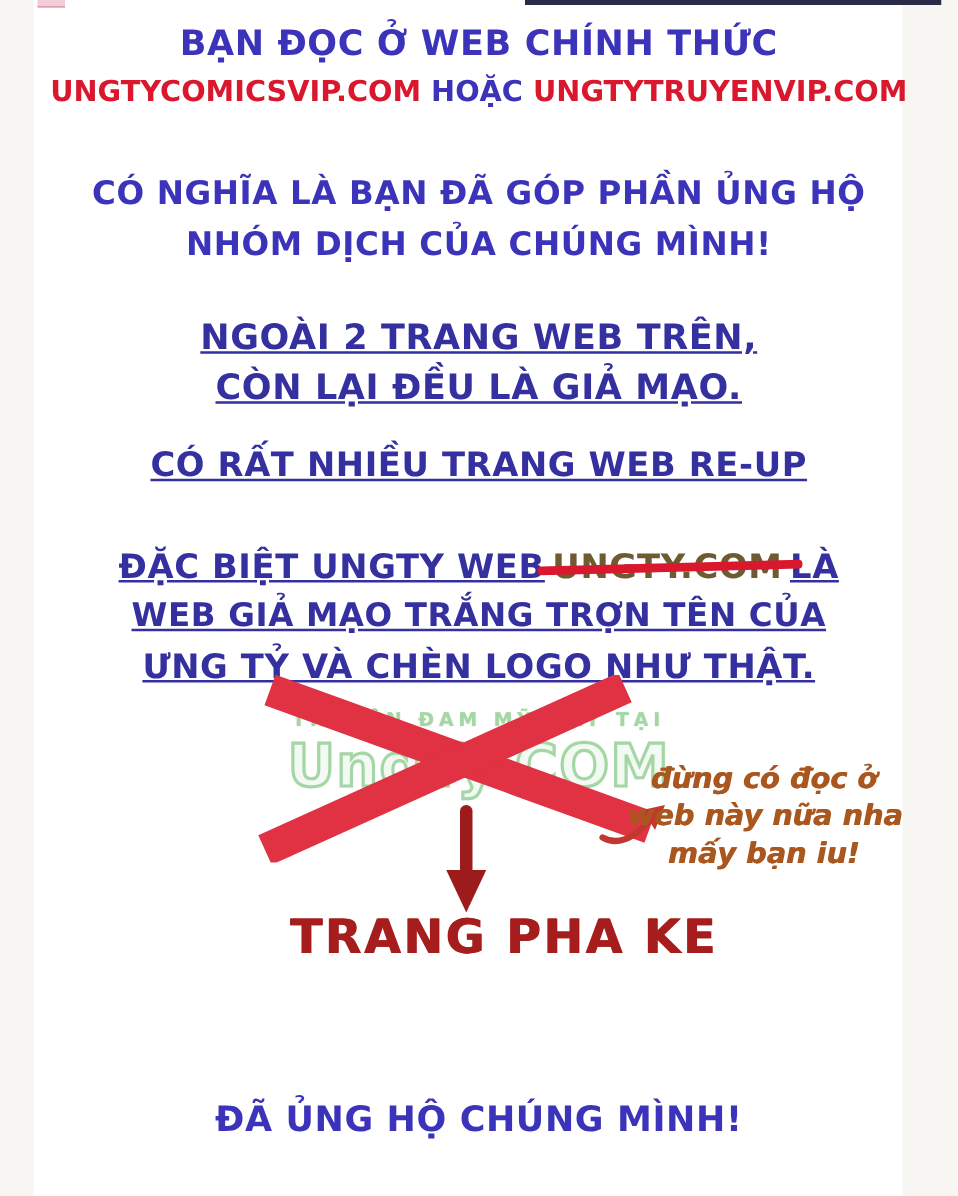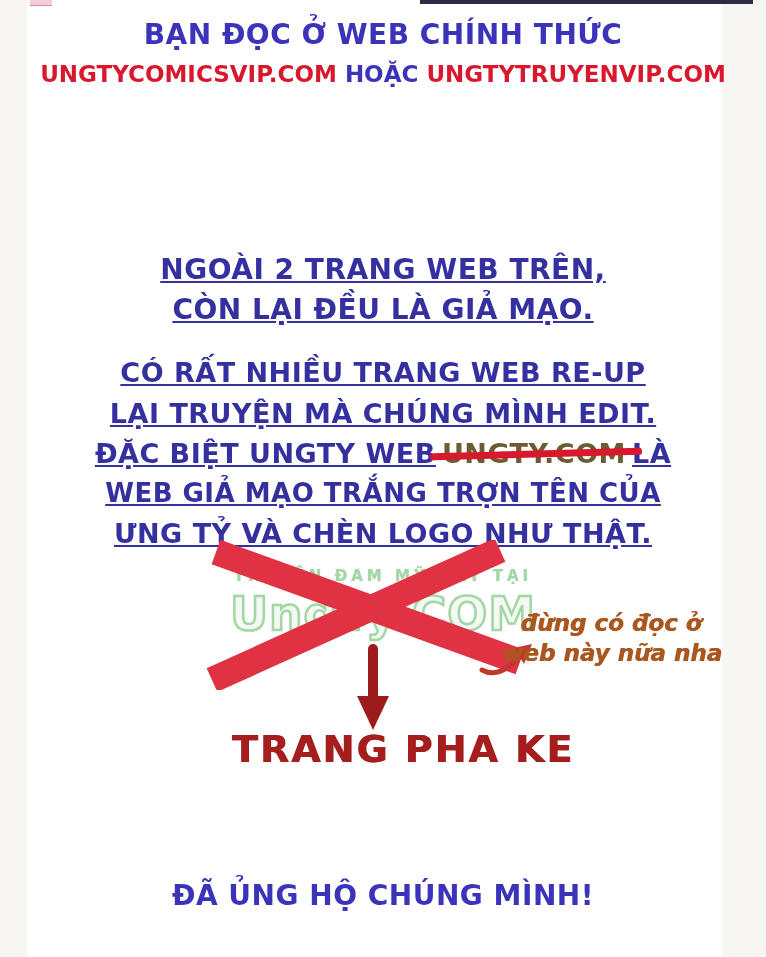--- a/index.html
+++ b/index.html
@@ -95,26 +95,27 @@
 </head>
 <body>
 
 <div class="page">
   <div class="content-bg"></div>
   <div class="edge-line"></div>
   <div class="edge-mark"></div>
 
   <div class="txt blue h-line1">BẠN ĐỌC Ở WEB CHÍNH THỨC</div>
   <div class="txt h-line2"><span class="red">UNGTYCOMICSVIP.COM</span><span class="blue">&nbsp;<span>HOẶC</span>&nbsp;</span><span class="red">UNGTYTRUYENVIP.COM</span></div>
+  <div class="txt blue h-line4">CÓ NGHĨA LÀ BẠN ĐÃ GÓP PHẦN ỦNG HỘ</div>
+  <div class="txt blue h-line5">NHÓM DỊCH CỦA CHÚNG MÌNH!</div>
 
   <div class="txt navy n-line1">NGOÀI 2 TRANG WEB TRÊN,</div>
   <div class="txt navy n-line2">CÒN LẠI ĐỀU LÀ GIẢ MẠO.</div>
 
   <div class="txt navy w-line1">CÓ RẤT NHIỀU TRANG WEB RE-UP</div>
-  <div class="txt navy w-line2">LẠI TRUYỆN MÀ CHÚNG MÌNH EDIT.</div>
   <div class="txt navy w-line3"><span>ĐẶC BIỆT UNGTY WEB</span><span class="fake-site">UNGTY.COM</span><span>LÀ</span></div>
   <div class="txt navy w-line4">WEB GIẢ MẠO TRẮNG TRỢN TÊN CỦA</div>
   <div class="txt navy w-line5">ƯNG TỶ VÀ CHÈN LOGO NHƯ THẬT.</div>
 
   <div class="txt logo-tagline">TRUYỆN ĐAM MỸ HAY TẠI</div>
   <div class="txt logo-name">UngTy.COM</div>
 
   <svg class="x-svg" width="340" height="150" viewBox="0 0 340 150">
     <line x1="18" y1="12" x2="322" y2="122" stroke="#e03243" stroke-width="26"></line>
     <line x1="302" y1="10" x2="14" y2="140" stroke="#e03243" stroke-width="26"></line>
@@ -125,17 +126,18 @@
     <polygon points="36,10 54,6 46,26" fill="#c1392e"></polygon>
   </svg>
 
   <svg class="down-svg" width="44" height="92" viewBox="0 0 44 92">
     <line x1="21" y1="5" x2="21" y2="56" stroke="#9e1b1b" stroke-width="10" stroke-linecap="round"></line>
     <polygon points="5,52 37,52 21,86" fill="#9e1b1b"></polygon>
   </svg>
 
   <div class="note-line note-1">đừng có đọc ở</div>
   <div class="note-line note-2">web này nữa nha</div>
+  <div class="note-line note-3">mấy bạn iu!</div>
 
   <div class="txt caption">TRANG PHA KE</div>
 
   <div class="txt blue f-line2">ĐÃ ỦNG HỘ CHÚNG MÌNH!</div>
 </div>
 
 </body></html>

